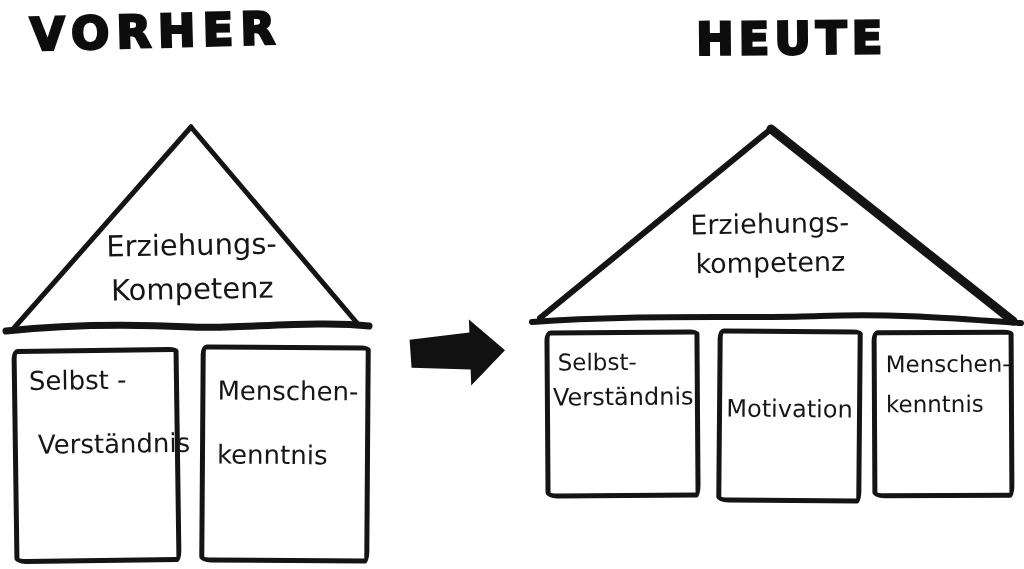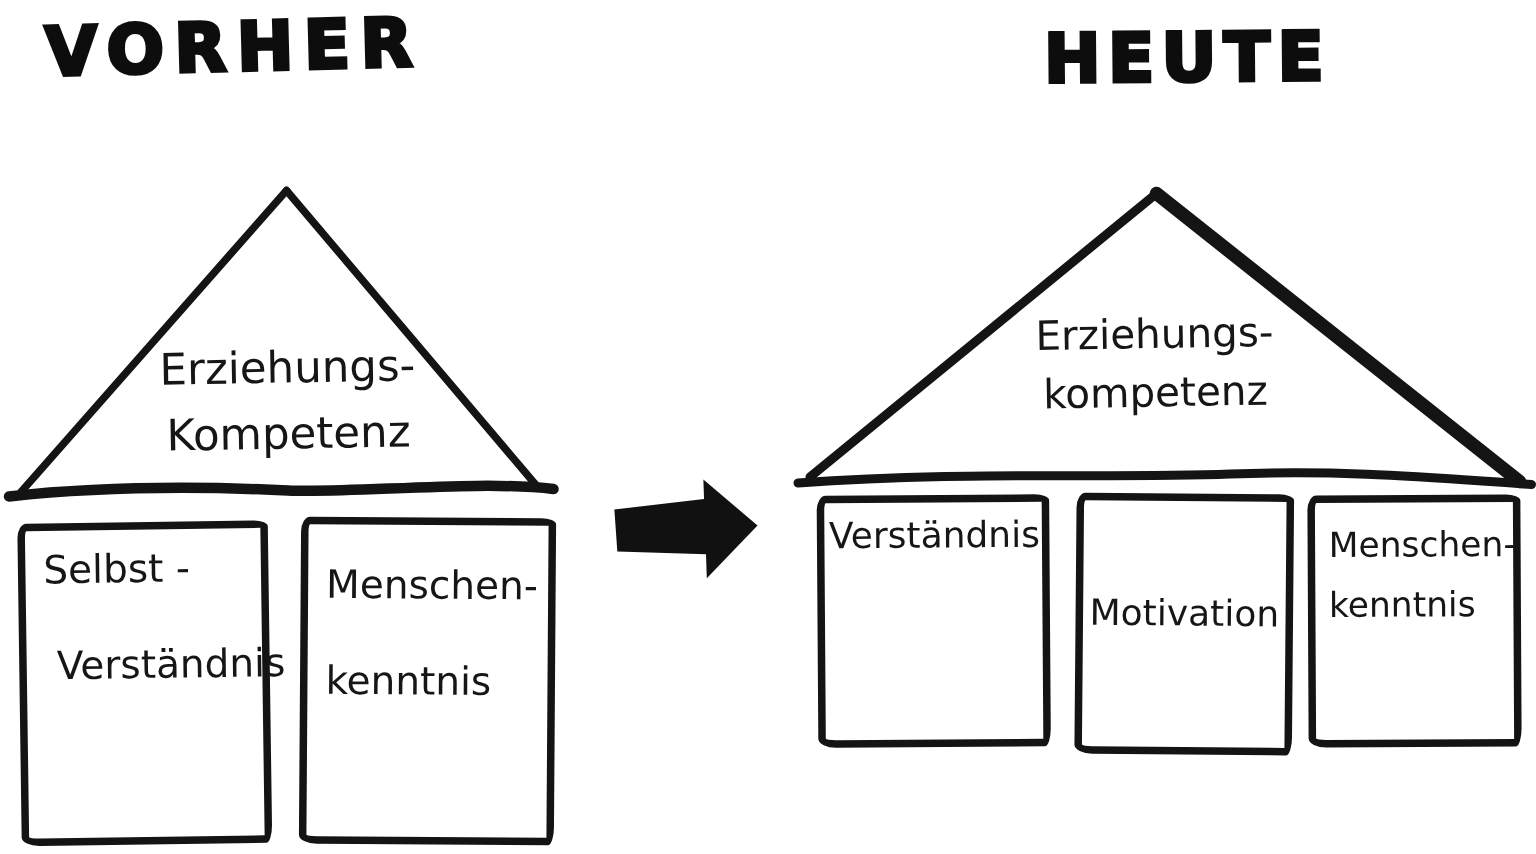--- a/index.html
+++ b/index.html
@@ -105,20 +105,21 @@
     <path d="M251 13 L20 202" stroke-width="6"></path>
     <path d="M251 13 L493 205" stroke-width="9"></path>
     <path d="M12 206 C 120 198, 220 203, 300 200 S 440 203, 501 207" stroke-width="6"></path>
   </svg>
   <div class="rooftext rooftext-right">
     <div class="line">Erziehungs-</div>
     <div class="line">kompetenz</div>
   </div>
 
   <div class="pillar p-r1">
+    <span class="line l1">Selbst-</span>
     <span class="line l2">Verständnis</span>
   </div>
   <div class="pillar p-r2">
     <span class="line l1">Motivation</span>
   </div>
   <div class="pillar p-r3">
     <span class="line l1">Menschen-</span>
     <span class="line l2">kenntnis</span>
   </div>
 

